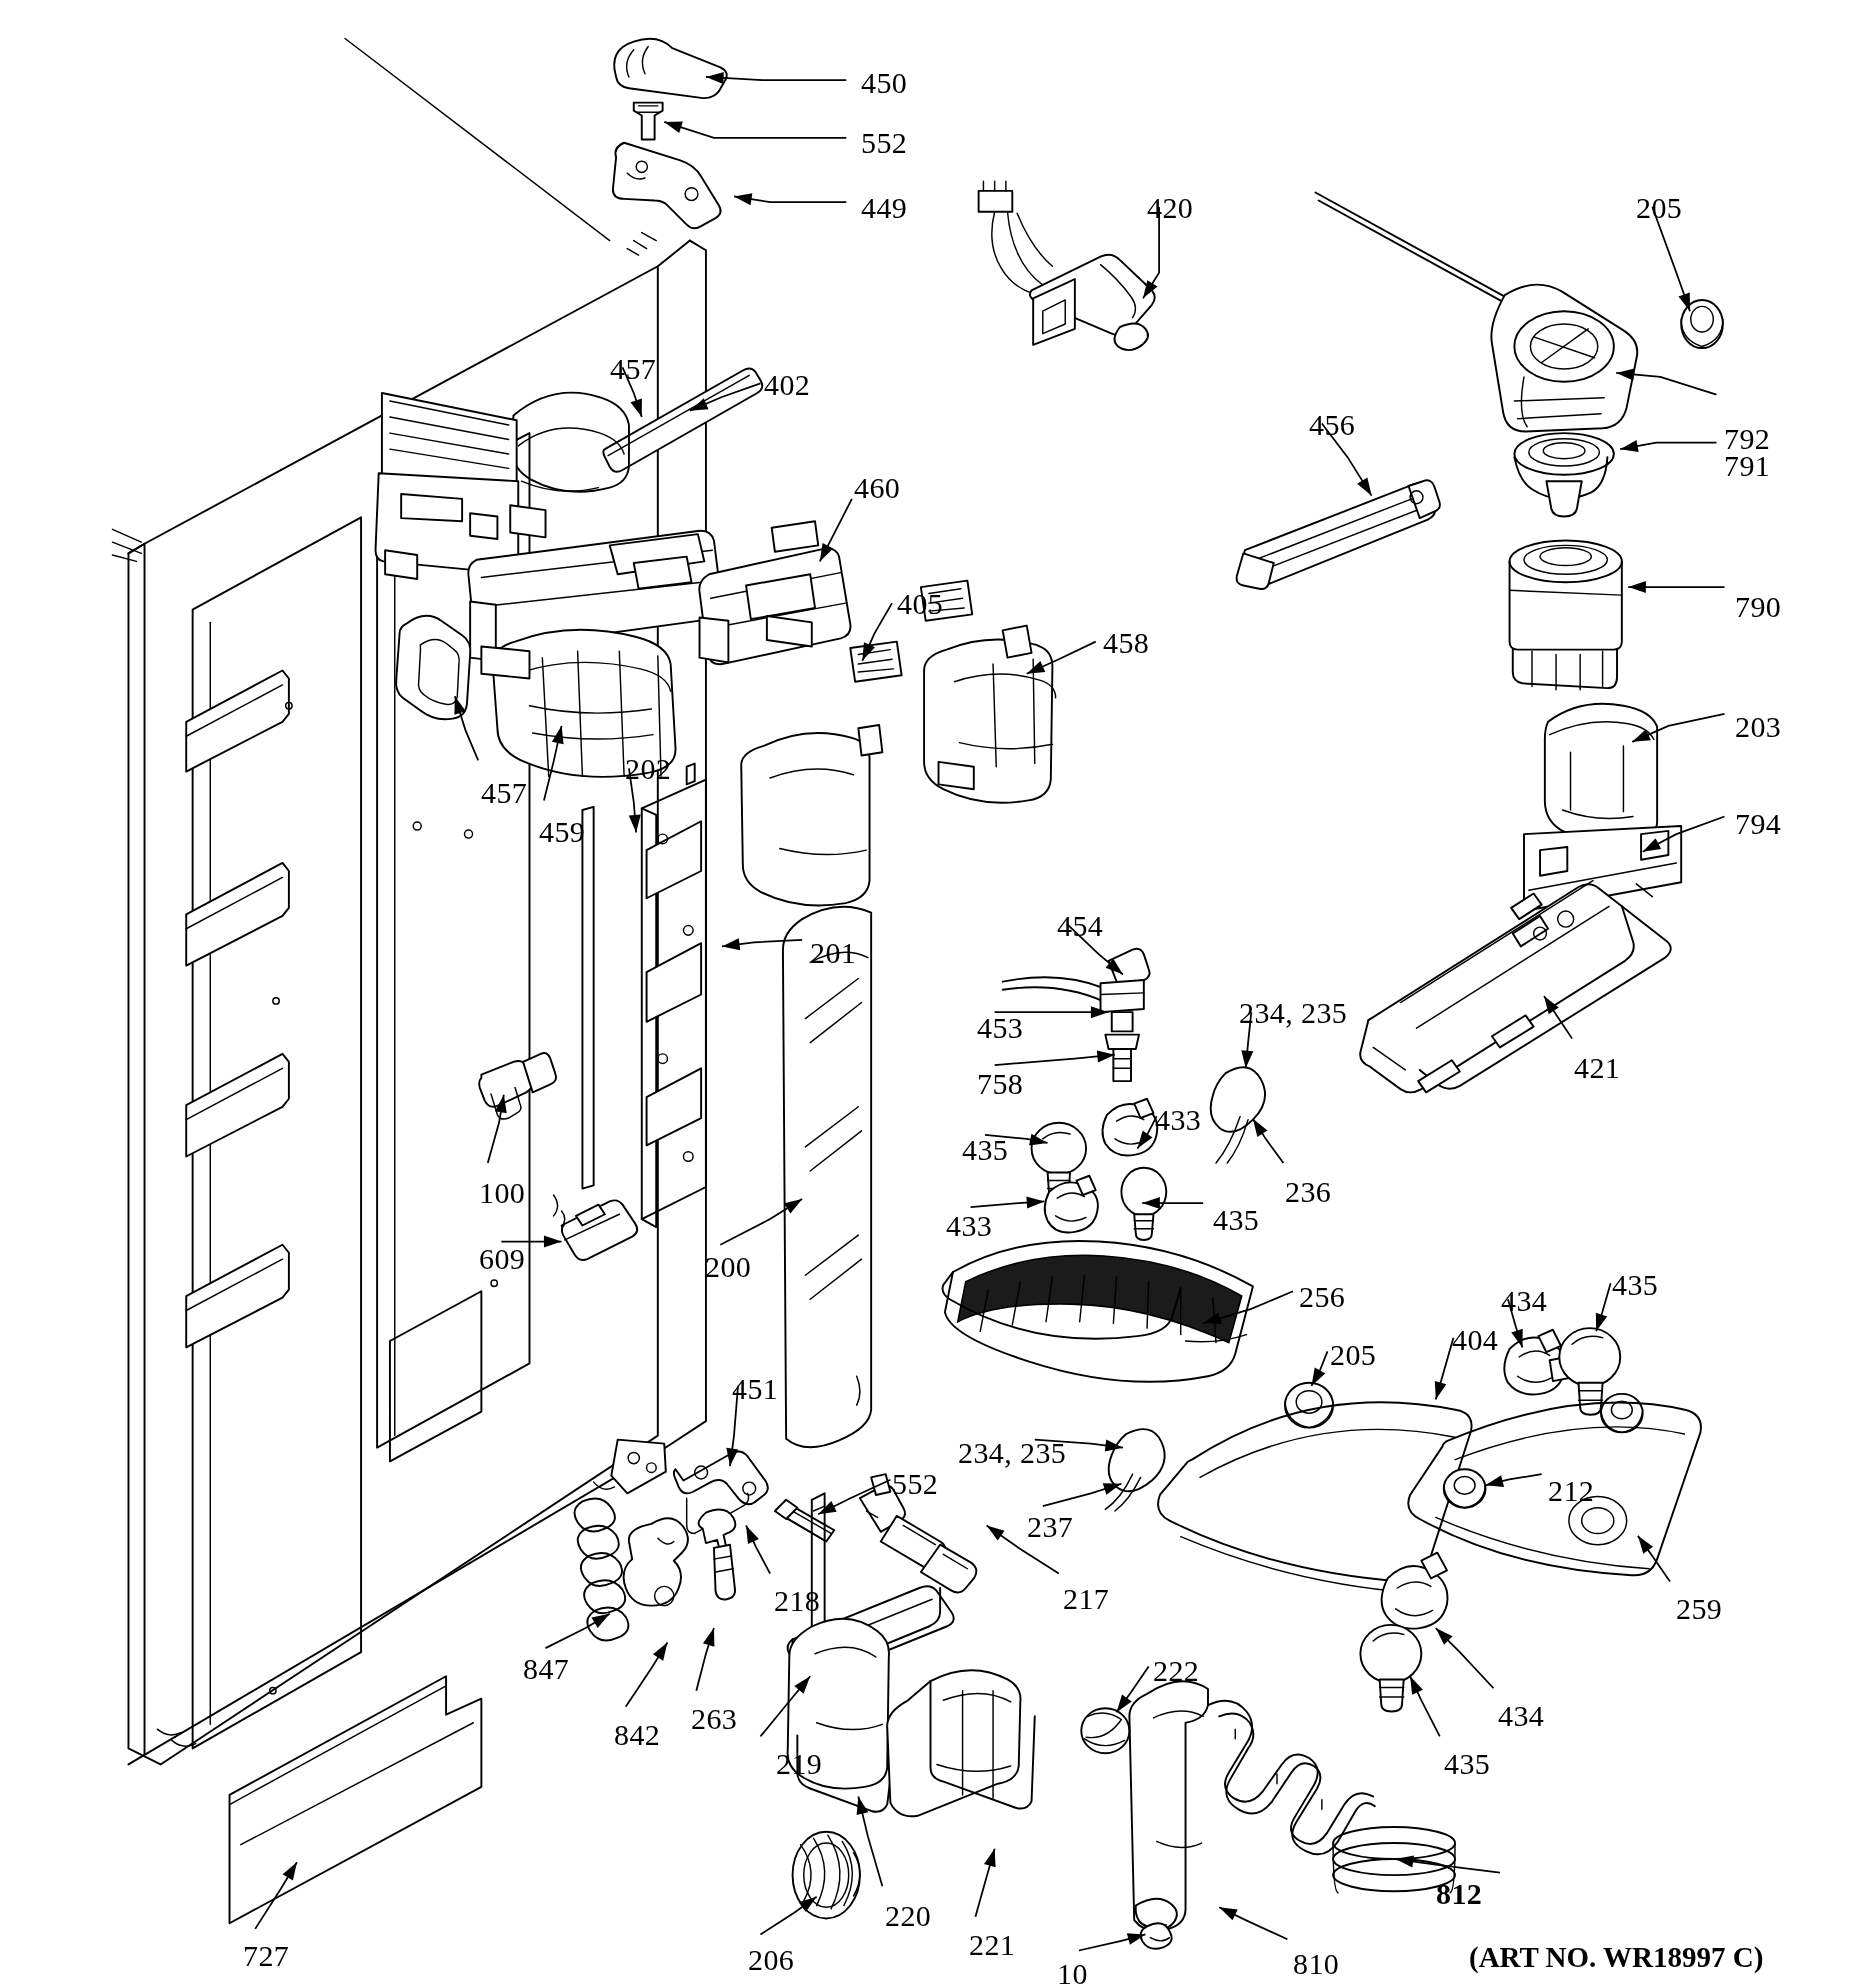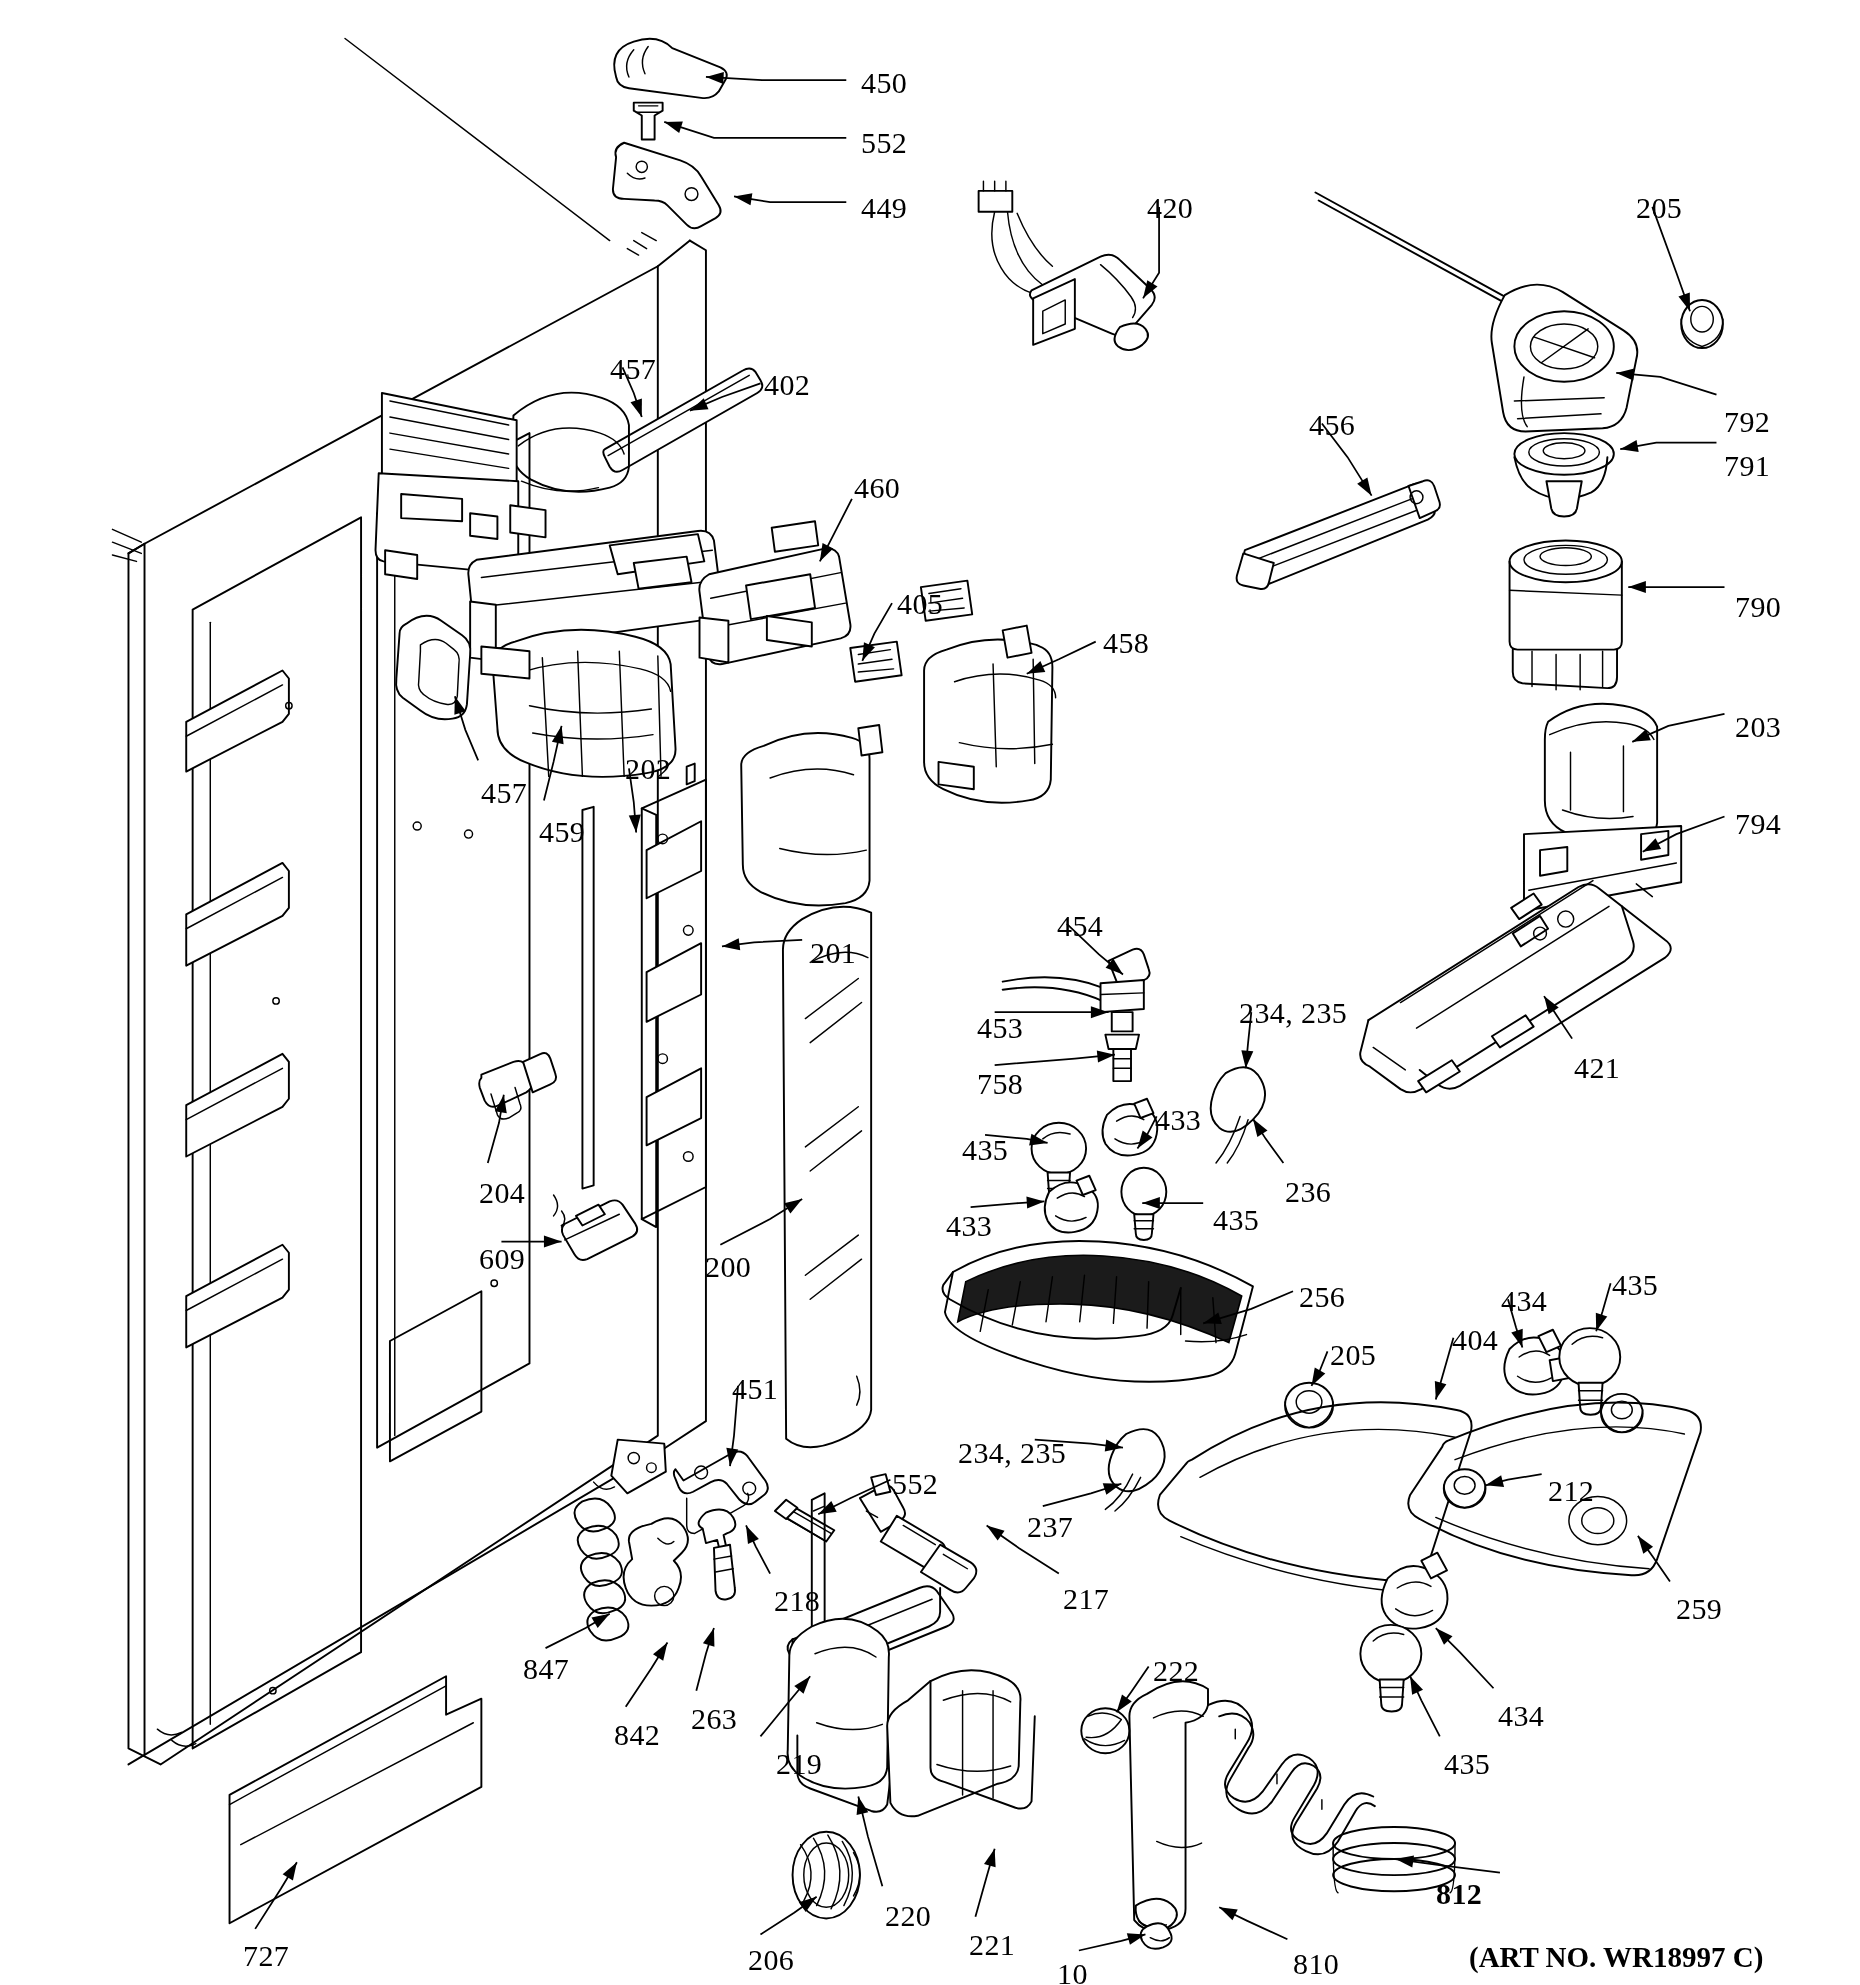--- a/index.html
+++ b/index.html
@@ -675,21 +675,21 @@
         <polygon points="370,2322 352.1833785092913,2336.9270894234883 365.0113459826016,2344.701615164888" class="arrowhead"></polygon>
       </g>
   </svg>
 
   <div id="callout-layer">
       <div class="callout" style="left: 861px; top: 66px;">450</div>
       <div class="callout" style="left: 861px; top: 126px;">552</div>
       <div class="callout" style="left: 861px; top: 191px;">449</div>
       <div class="callout" style="left: 1147px; top: 191px;">420</div>
       <div class="callout" style="left: 1636px; top: 191px;">205</div>
-      <div class="callout" style="left: 1724px; top: 405px;">792</div>
+      <div class="callout" style="left: 1724px; top: 422px;">792</div>
       <div class="callout" style="left: 1724px; top: 449px;">791</div>
       <div class="callout" style="left: 1309px; top: 408px;">456</div>
       <div class="callout" style="left: 610px; top: 352px;">457</div>
       <div class="callout" style="left: 764px; top: 368px;">402</div>
       <div class="callout" style="left: 854px; top: 471px;">460</div>
       <div class="callout" style="left: 897px; top: 587px;">405</div>
       <div class="callout" style="left: 1103px; top: 626px;">458</div>
       <div class="callout" style="left: 1735px; top: 590px;">790</div>
       <div class="callout" style="left: 1735px; top: 710px;">203</div>
       <div class="callout" style="left: 1735px; top: 807px;">794</div>
@@ -701,21 +701,21 @@
       <div class="callout" style="left: 977px; top: 1011px;">453</div>
       <div class="callout" style="left: 977px; top: 1067px;">758</div>
       <div class="callout" style="left: 1155px; top: 1103px;">433</div>
       <div class="callout" style="left: 1239px; top: 996px;">234, 235</div>
       <div class="callout" style="left: 1285px; top: 1175px;">236</div>
       <div class="callout" style="left: 962px; top: 1133px;">435</div>
       <div class="callout" style="left: 946px; top: 1209px;">433</div>
       <div class="callout" style="left: 1213px; top: 1203px;">435</div>
       <div class="callout" style="left: 1574px; top: 1051px;">421</div>
       <div class="callout" style="left: 705px; top: 1250px;">200</div>
-      <div class="callout" style="left: 479px; top: 1176px;">204</div>
+      <div class="callout" style="left: 479px; top: 1176px;">100</div>
       <div class="callout" style="left: 479px; top: 1242px;">609</div>
       <div class="callout" style="left: 1299px; top: 1280px;">256</div>
       <div class="callout" style="left: 1330px; top: 1338px;">205</div>
       <div class="callout" style="left: 1452px; top: 1323px;">404</div>
       <div class="callout" style="left: 1501px; top: 1284px;">434</div>
       <div class="callout" style="left: 1612px; top: 1268px;">435</div>
       <div class="callout" style="left: 1548px; top: 1474px;">212</div>
       <div class="callout" style="left: 1676px; top: 1592px;">259</div>
       <div class="callout" style="left: 958px; top: 1436px;">234, 235</div>
       <div class="callout" style="left: 1027px; top: 1510px;">237</div>

